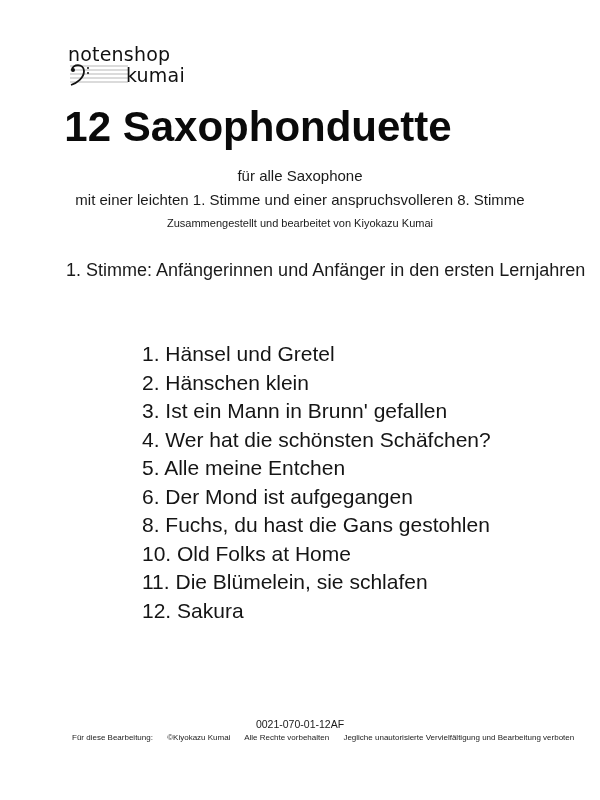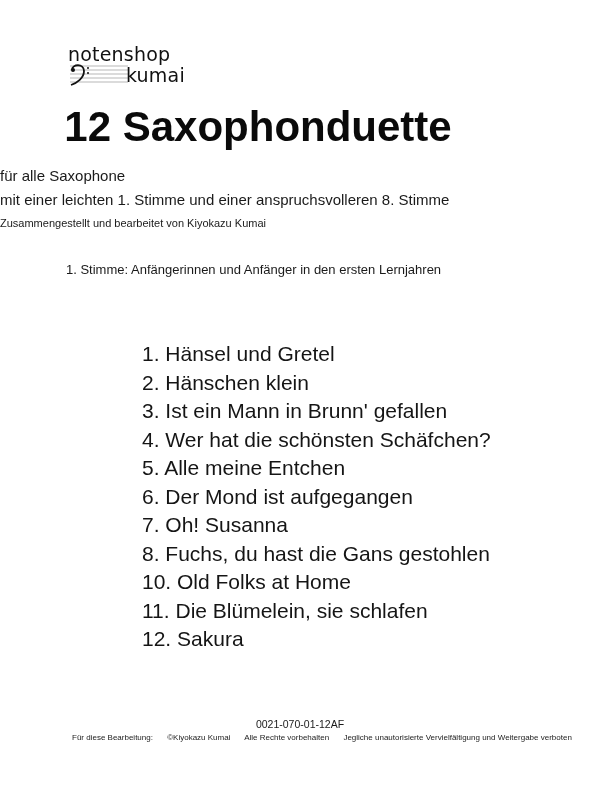--- a/index.html
+++ b/index.html
@@ -32,30 +32,31 @@
       font-size: 42px;
       font-weight: bold;
       letter-spacing: 0px;
       color: #0a0a0a;
       line-height: 52px;
     }
     .subtitle {
       position: absolute;
       left: 0;
       width: 600px;
+      text-align: center;
       color: #1a1a1a;
     }
     .sub1 { top: 167px; font-size: 15px; }
     .sub2 { top: 191px; font-size: 15px; }
     .sub3 { top: 217px; font-size: 11px; }
     .voices {
       position: absolute;
       left: 66px;
       top: 259px;
-      font-size: 13px;
+      font-size: 18px;
       line-height: 22px;
       color: #1a1a1a;
     }
     .songs {
       position: absolute;
       left: 142px;
       top: 340px;
       margin: 0;
       padding: 0;
       list-style: none;
@@ -116,26 +117,25 @@
   <div>1. Stimme: Anfängerinnen und Anfänger in den ersten Lernjahren</div>
 </div>
 
 <ul class="songs">
   <li>1. Hänsel und Gretel</li>
   <li>2. Hänschen klein</li>
   <li>3. Ist ein Mann in Brunn' gefallen</li>
   <li>4. Wer hat die schönsten Schäfchen?</li>
   <li>5. Alle meine Entchen</li>
   <li>6. Der Mond ist aufgegangen</li>
-  <li>7. Oh! Susanna</li>
   <li>8. Fuchs, du hast die Gans gestohlen</li>
   <li>10. Old Folks at Home</li>
   <li>11. Die Blümelein, sie schlafen</li>
   <li>12. Sakura</li>
 </ul>
 
 <div class="footer-line">
   <span>Für diese Bearbeitung:</span>
   <span>©Kiyokazu Kumai</span>
   <span>Alle Rechte vorbehalten</span>
-  <span>Jegliche unautorisierte Vervielfältigung und Weitergabe verboten</span>
+  <span>Jegliche unautorisierte Vervielfältigung und Bearbeitung verboten</span>
 </div>
 <div class="footer-code">0021-070-01-12AF</div>
 
 </body></html>

